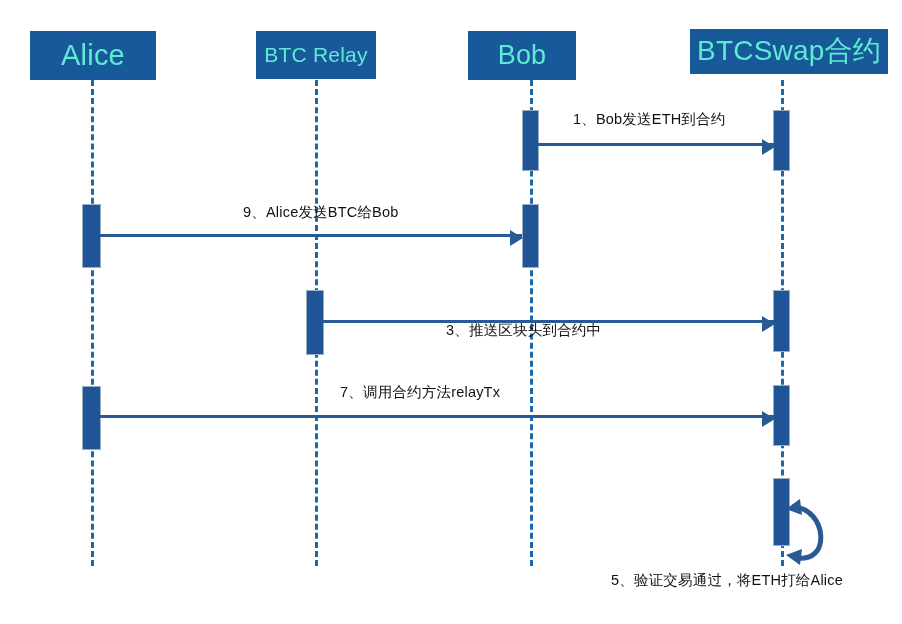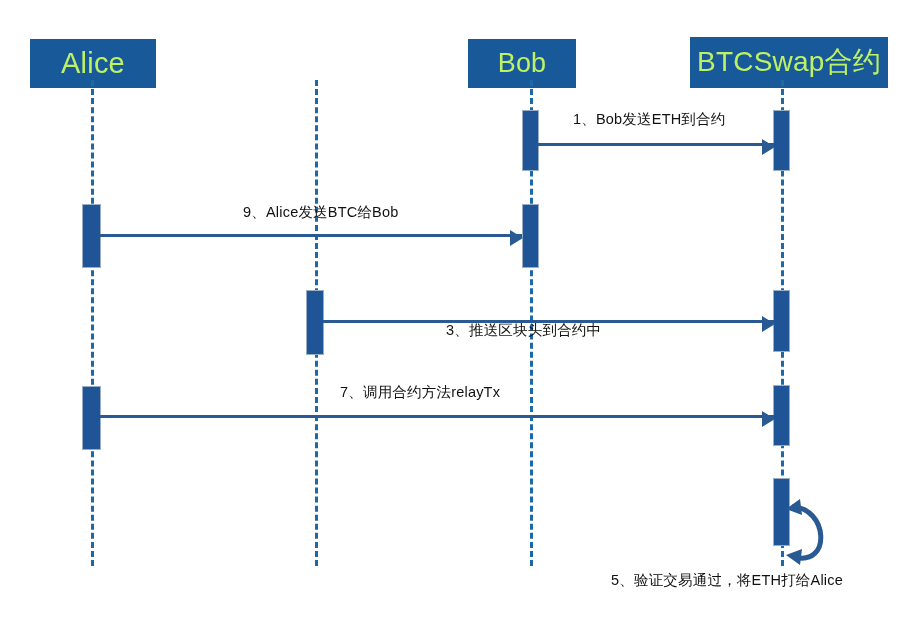--- a/index.html
+++ b/index.html
@@ -13,34 +13,33 @@
     height: 624px;
     background: #ffffff;
     overflow: hidden;
     font-family: "Liberation Sans", "DejaVu Sans", sans-serif;
   }
 
   
   .actor-box {
     position: absolute;
     background: #18599A;
-    color: #bef264;
+    color: #5eead4;
     display: flex;
     align-items: center;
     justify-content: center;
     text-align: center;
     letter-spacing: 0.2px;
     box-sizing: border-box;
     line-height: 1.1;
-    margin-top: 8px;
   }
   .actor-box.alice   { left: 30px;  top: 31px; width: 126px; height: 49px; font-size: 29px; }
   .actor-box.relay   { left: 256px; top: 31px; width: 120px; height: 48px; font-size: 21px; }
   .actor-box.bob     { left: 468px; top: 31px; width: 108px; height: 49px; font-size: 27px; }
-  .actor-box.swap    { left: 690px; top: 29px; width: 198px; height: 51px; font-size: 28px; }
+  .actor-box.swap    { left: 690px; top: 29px; width: 198px; height: 45px; font-size: 28px; }
 
   
   .lifeline {
     position: absolute;
     width: 0;
     border-left: 3px dashed #1D68A7;
     top: 80px;
   }
 
   
@@ -85,20 +84,23 @@
     overflow: visible;
   }
 </style>
 </head>
 <body>
 
 <div id="canvas">
 
   <div class="actor-box alice">
     <span>Alice</span>
+  </div>
+  <div class="actor-box relay">
+    <span>BTC Relay</span>
   </div>
   <div class="actor-box bob">
     <span>Bob</span>
   </div>
   <div class="actor-box swap">
     <span>BTCSwap合约</span>
   </div>
 
   <div class="lifeline" style="left:91px;  height:486px;"></div>
   <div class="lifeline" style="left:315px; height:486px;"></div>

